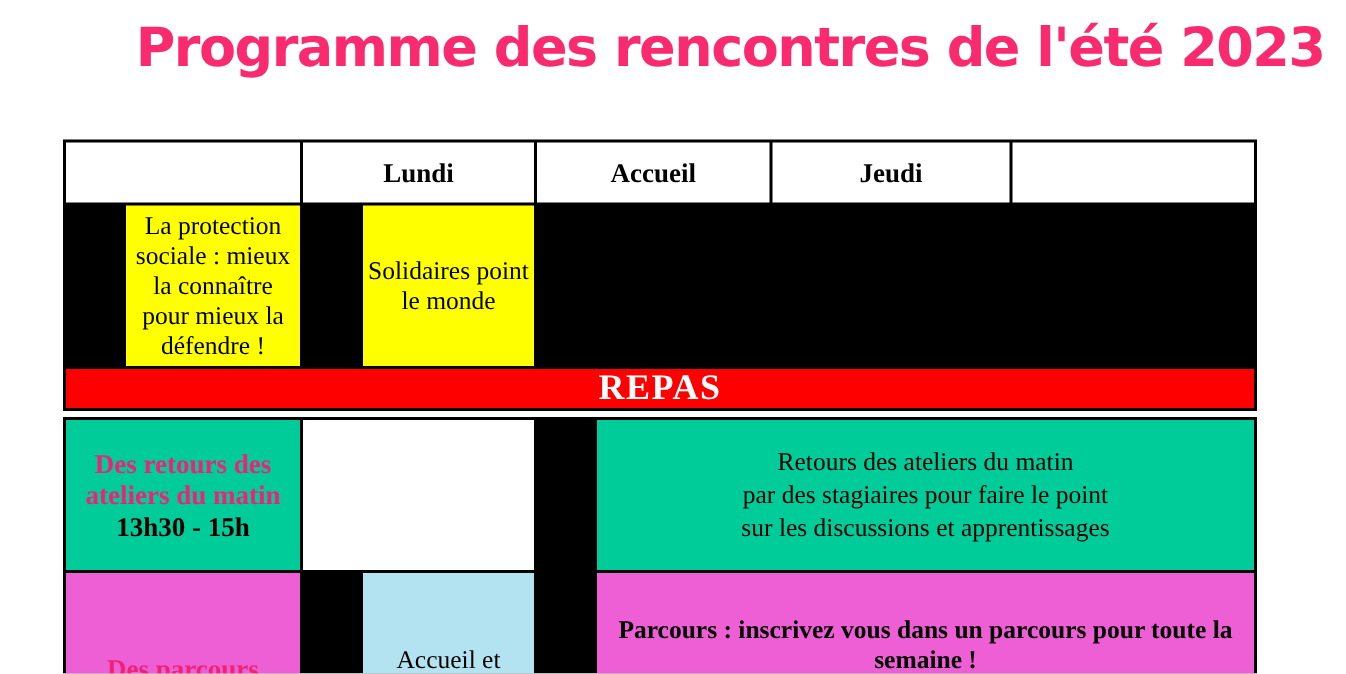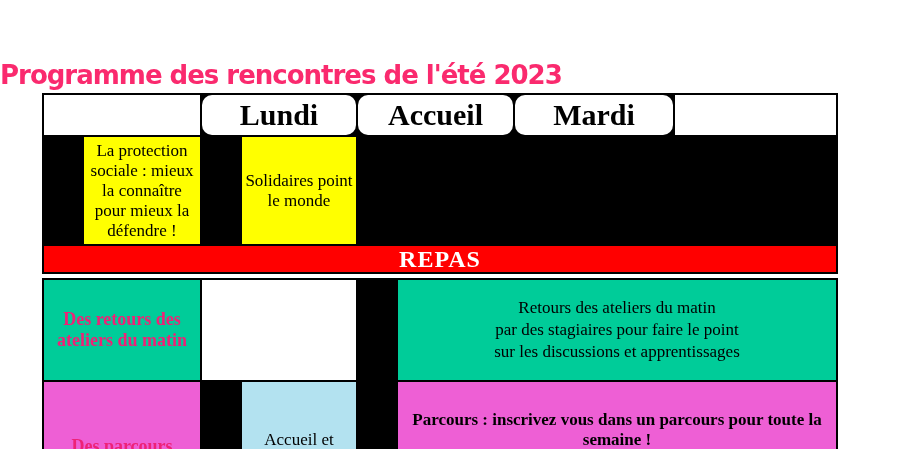--- a/index.html
+++ b/index.html
@@ -3,25 +3,24 @@
 <meta charset="utf-8">
 <style>
   html,body { margin:0; padding:0; background:#fff; }
   #canvas {
     position:relative; width:897px; height:449px;
     background:#fff; overflow:hidden;
     font-family:"Liberation Serif","DejaVu Serif",serif;
   }
   .title {
     position:absolute; top:12px; left:0; right:14px;
-    text-align:left;
+    text-align:right;
     font-family:"DejaVu Sans","Liberation Sans",sans-serif;
-    font-weight:bold; font-size:26px; letter-spacing:-1px;
+    font-weight:bold; font-size:36px; letter-spacing:-1px;
     color:var(--title_pink);
-    margin-top:48px;
   }
   .table-wrap { position:absolute; left:42px; top:93px; width:796px; }
   .grid { display:grid; background:#000; gap:2px; }
   .gridA {
     grid-template-columns:156px 154px 155px 158px 161px;
     grid-template-rows:40px 107px;
     padding:2px;
   }
   .gridB {
     grid-template-columns:156px 154px 478px;
@@ -33,21 +32,21 @@
     grid-template-columns:156px 154px 478px;
     grid-template-rows:120px;
     padding:0 2px 2px 2px;
   }
   .c {
     background:#fff;
     display:flex; flex-direction:column;
     align-items:center; justify-content:center;
     text-align:center; overflow:hidden;
   }
-  .day { font-weight:bold; font-size:30px; color:#000;border-radius:10px; }
+  .day { font-weight:bold; font-size:18px; color:#000; }
   .bg-yellow { background:var(--yellow); }
   .bg-teal   { background:var(--teal); }
   .bg-magenta{ background:var(--magenta); }
   .bg-blue   { background:var(--lightblue); }
   .label-title { font-weight:bold; font-size:18px; line-height:21px; color:var(--cell_pink); }
   .label-time  { font-weight:bold; font-size:18px; line-height:21px; color:#000; }
   .body-text { font-size:17px; line-height:20px; color:#000; padding:0 3px;margin-left:40px; }
   .pre { white-space:pre-line; line-height:22px; }
   .repas-band {
     height:26px; background:var(--red);
@@ -68,34 +67,35 @@
 <div id="canvas">
 
   <div class="title">Programme des rencontres de l'été 2023</div>
 
   <div class="table-wrap">
 
     <div class="grid gridA">
       <div class="c"></div>
       <div class="c day">Lundi</div>
       <div class="c day">Accueil</div>
-      <div class="c day">Mardi</div>
+      <div class="c day">Jeudi</div>
 
       <div class="c"></div>
       <div class="c bg-yellow body-text">La protection sociale : mieux la connaître pour mieux la défendre !</div>
       <div class="c bg-yellow body-text">Solidaires point le monde</div>
     </div>
 
     <div class="repas-band">REPAS</div>
 
     <div class="gap"></div>
 
     <div class="grid gridB">
       <div class="c bg-teal">
         <div class="label-title">Des retours des ateliers du matin</div>
+        <div class="label-time">13h30 - 15h</div>
       </div>
       <div class="c"></div>
       <div class="c bg-teal body-text pre">Retours des ateliers du matin
 par des stagiaires pour faire le point
 sur les discussions et apprentissages</div>
     </div>
 
     <div class="grid gridC">
       <div class="c bg-magenta top-align pt-parcours">
         <div class="label-title">Des parcours</div>

